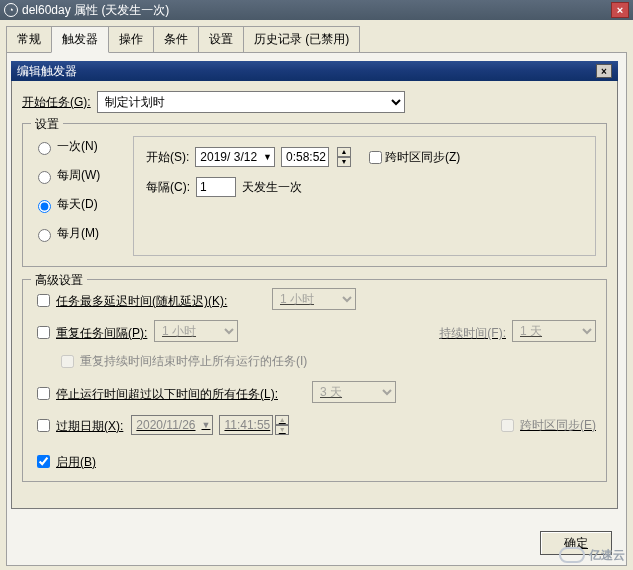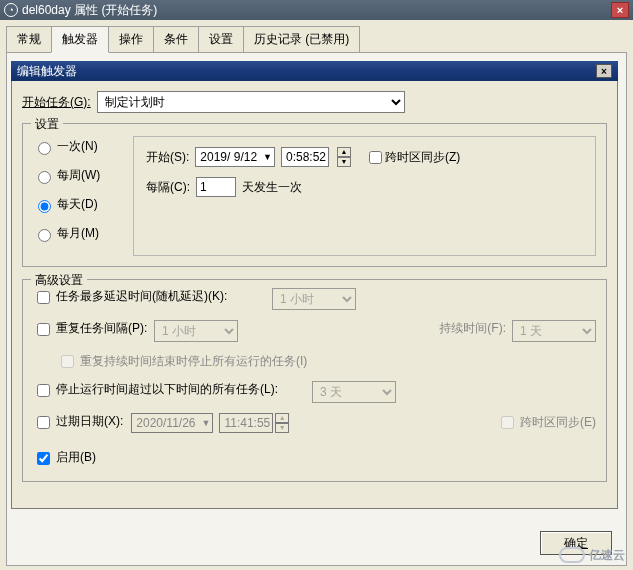--- a/index.html
+++ b/index.html
@@ -175,23 +175,24 @@
     width: 14px; height: 10px;
     font-size: 7px;
     line-height: 6px;
     padding: 0;
     border: 1px solid #7a7a7a;
     background: #ece9d8;
     cursor: pointer;
   }
   .adv-row {
     display: flex;
-    align-items: flex-start;
+    align-items: flex-end;
     margin-bottom: 10px;
     min-height: 22px;
+    text-decoration: underline;
   }
   .adv-row input[type="checkbox"] { margin-right: 6px; }
   .adv-row .lbl { flex: 0 0 auto; }
   .adv-row select { width: 84px; }
   .sub-row {
     margin-left: 24px;
     color: #888;
     display: flex;
     align-items: center;
     margin-bottom: 10px;
@@ -233,21 +234,21 @@
     position: relative;
   }
   .flex-gap > * { margin-right: 6px; }
   .disabled-text { color: #888; }
 </style>
 </head>
 <body>
 
 <div class="outer-titlebar">
   <span class="icon">◔</span>
-  <span>del60day 属性 (开始任务)</span>
+  <span>del60day 属性 (天发生一次)</span>
   <span class="spacer"></span>
   <div class="outer-close">×</div>
 </div>
 
 <div class="tabs">
   <div class="tab">常规</div>
   <div class="tab active">触发器</div>
   <div class="tab">操作</div>
   <div class="tab">条件</div>
   <div class="tab">设置</div>
@@ -290,21 +291,21 @@
           <label>
             <input type="radio" name="freq" style="">
             <span>每月(M)</span>
           </label>
         </div>
 
         <div class="detail-panel">
           <div class="row flex-gap">
             <span>开始(S):</span>
             <span class="dtpicker">
-              <span>2019/ 9/12</span>
+              <span>2019/ 3/12</span>
               <span class="caret">▼</span>
             </span>
             <span class="dtpicker">
               <span>0:58:52</span>
             </span>
             <span class="spinner">
               <button>▲</button>
               <button>▼</button>
             </span>
             <label style="display:flex;align-items:center;margin-left:8px">

